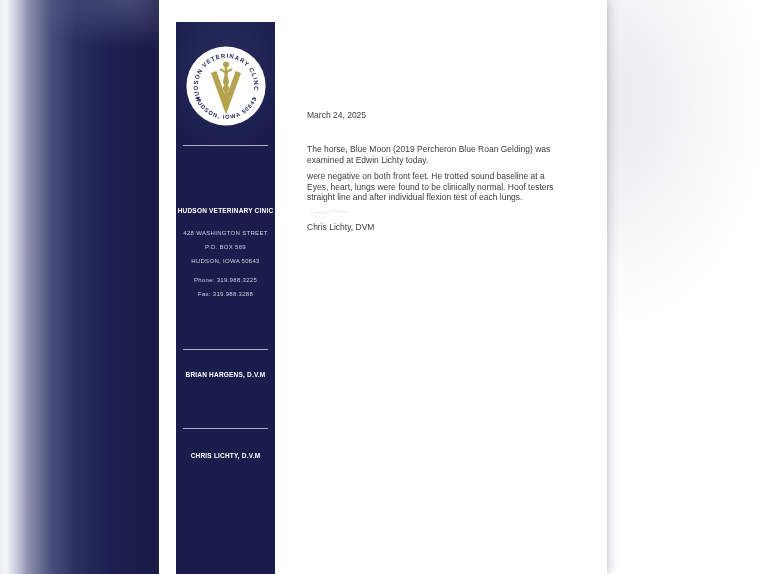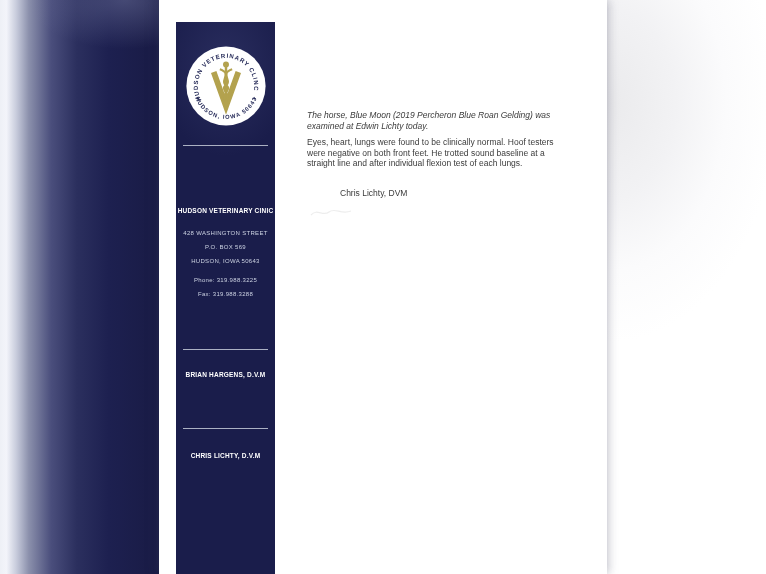--- a/index.html
+++ b/index.html
@@ -70,24 +70,24 @@
     color:#ffffff; font-weight:bold; font-size:6.5px; letter-spacing:0.2px;
     white-space:nowrap;
   }
 
   
   .letter {
     position:absolute; left:148px; top:110px; width:262px;
     color:#3b3b3b; font-size:8.5px;
   }
   .letter .date { line-height:11px; margin-bottom:23px; }
-  .letter .para1 { line-height:11px; margin-bottom:5px;font-style:italic; }
+  .letter .para1 { line-height:11px; margin-bottom:5px; }
   .letter .para2 { line-height:10.5px; }
   .letter .line { white-space:nowrap; }
-  .letter .sig { margin-top:19px; line-height:11px;margin-left:33px; }
+  .letter .sig { margin-top:19px; line-height:11px; }
   .faint-sig {
     position:absolute; left:150px; top:205px; width:46px; height:14px; opacity:0.5;
   }
 </style>
 </head>
 <body>
 
 <div id="screen">
 
   <div class="bg-left"></div>
@@ -144,29 +144,30 @@
       <div class="sb-divider d3"></div>
 
       <div class="sb-vet vet2">CHRIS LICHTY, D.V.M</div>
     </div>
 
     <svg class="faint-sig" viewBox="0 0 46 14">
       <path d="M2,10 C8,3 14,12 20,7 C26,2 32,10 42,6" fill="none" stroke="#dcdcdc" stroke-width="1.2"></path>
     </svg>
 
     <div class="letter">
+      <div class="date">March 24, 2025</div>
 
       <div class="para1">
         <div class="line">The horse, Blue Moon (2019 Percheron Blue Roan Gelding) was</div>
         <div class="line">examined at Edwin Lichty today.</div>
       </div>
 
       <div class="para2">
+        <div class="line">were negative on both front feet. He trotted sound baseline at a</div>
         <div class="line">Eyes, heart, lungs were found to be clinically normal. Hoof testers</div>
-        <div class="line">were negative on both front feet. He trotted sound baseline at a</div>
         <div class="line">straight line and after individual flexion test of each lungs.</div>
       </div>
 
       <div class="sig">Chris Lichty, DVM</div>
     </div>
 
   </div>
 </div>
 
 </body></html>

